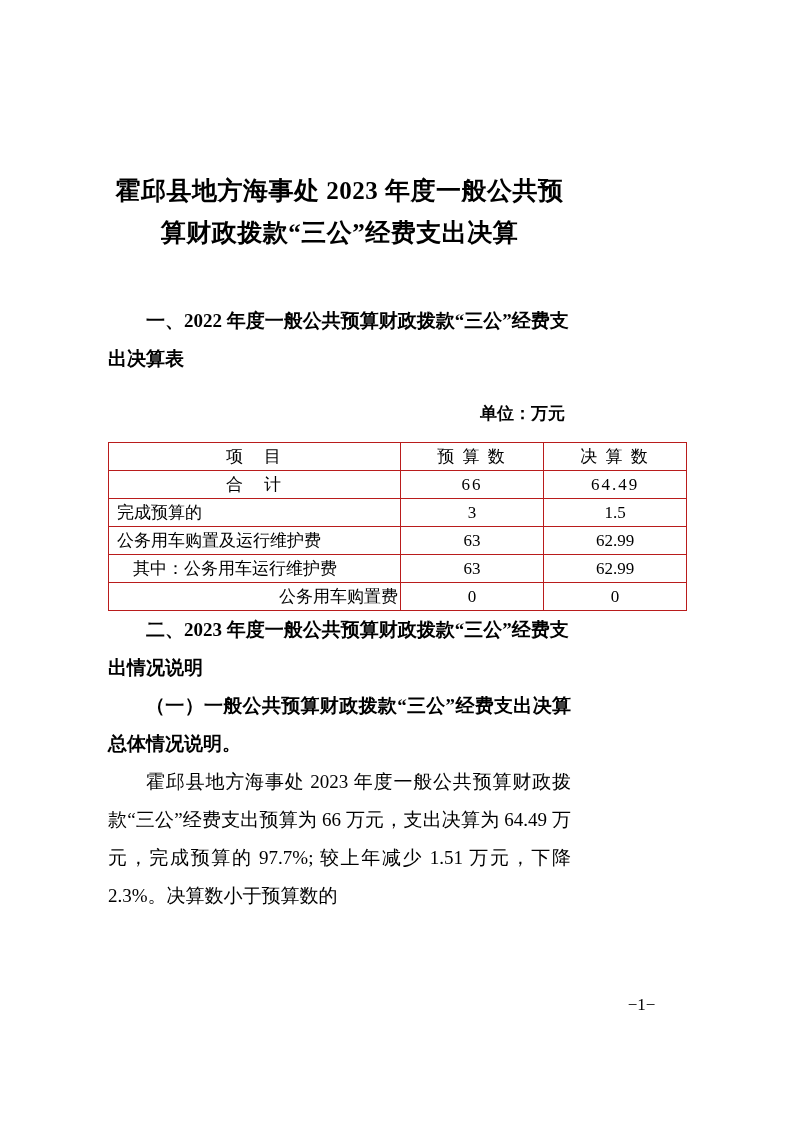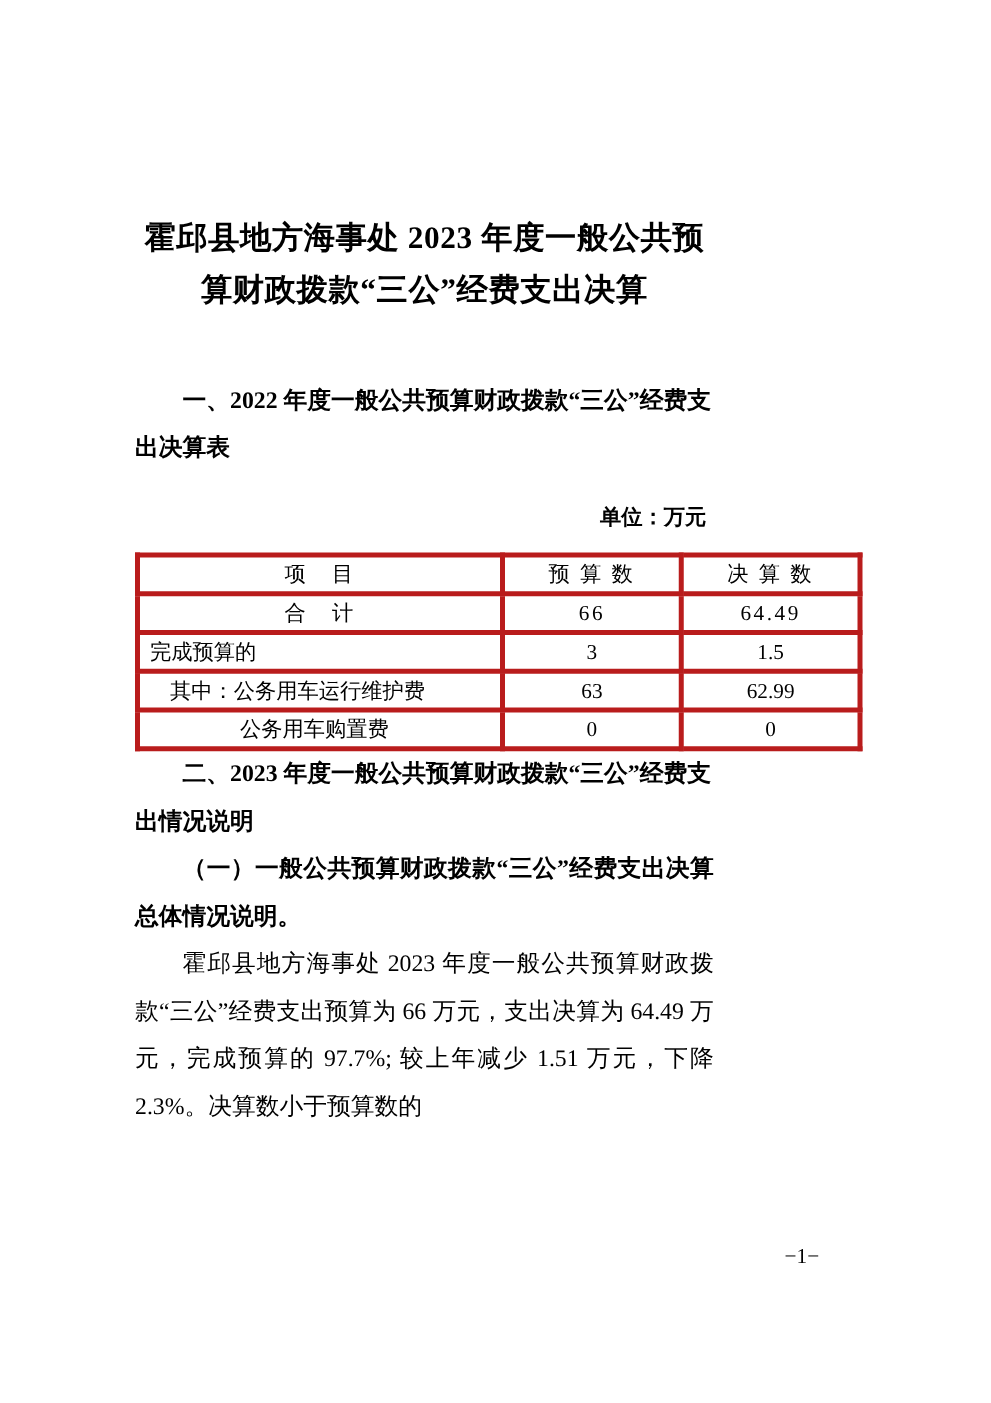--- a/index.html
+++ b/index.html
@@ -49,21 +49,21 @@
     line-height: 28px;
     font-weight: bold;
   }
   table.budget {
     border-collapse: collapse;
     width: 578px;
     margin: 14px 0 0 0;
     table-layout: fixed;
   }
   table.budget td, table.budget th {
-    border: 4px solid #b91c1c;
+    border: 1px solid #b91c1c;
     font-size: 17px;
     font-weight: normal;
     text-align: center;
     height: 25px;
     padding: 1px 2px;
     line-height: 23px;
   }
   table.budget .col-item { width: 292px; }
   table.budget .col-num { width: 143px; }
   table.budget tr.head td,
@@ -73,21 +73,21 @@
   table.budget td.left-item {
     text-align: left;
     padding-left: 8px;
     letter-spacing: 0;
   }
   table.budget td.indent1 {
     text-align: left;
     padding-left: 24px;
   }
   table.budget td.indent2 {
-    text-align: left;
+    text-align: right;
     padding-left: 80px;
   }
   .note {
     font-size: 16.5px;
     line-height: 25px;
     margin: 2px 0 0 0;
     text-align: justify;
   }
   .para {
     font-size: 19px;
@@ -137,20 +137,25 @@
         <td>合　计</td>
         <td>66</td>
         <td>64.49</td>
       </tr>
       <tr>
         <td class="left-item">完成预算的</td>
         <td>3</td>
         <td>1.5</td>
       </tr>
       <tr>
+        <td class="left-item">公务用车购置及运行维护费</td>
+        <td>63</td>
+        <td>62.99</td>
+      </tr>
+      <tr>
         <td class="indent1">其中：公务用车运行维护费</td>
         <td>63</td>
         <td>62.99</td>
       </tr>
       <tr>
         <td class="indent2">公务用车购置费</td>
         <td>0</td>
         <td>0</td>
       </tr>
     </tbody>

